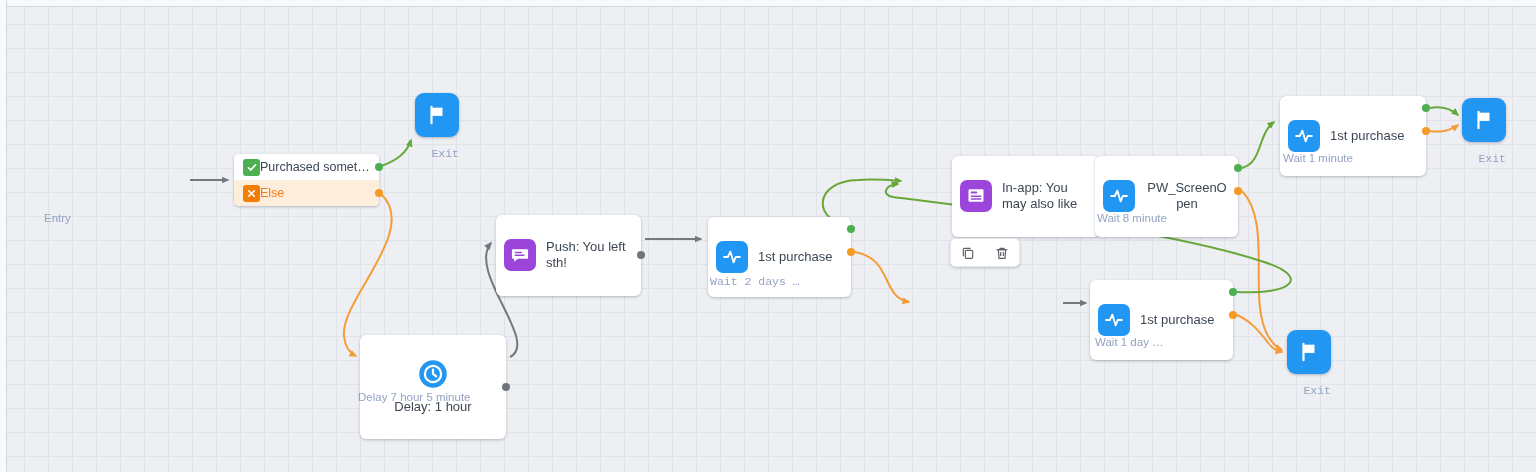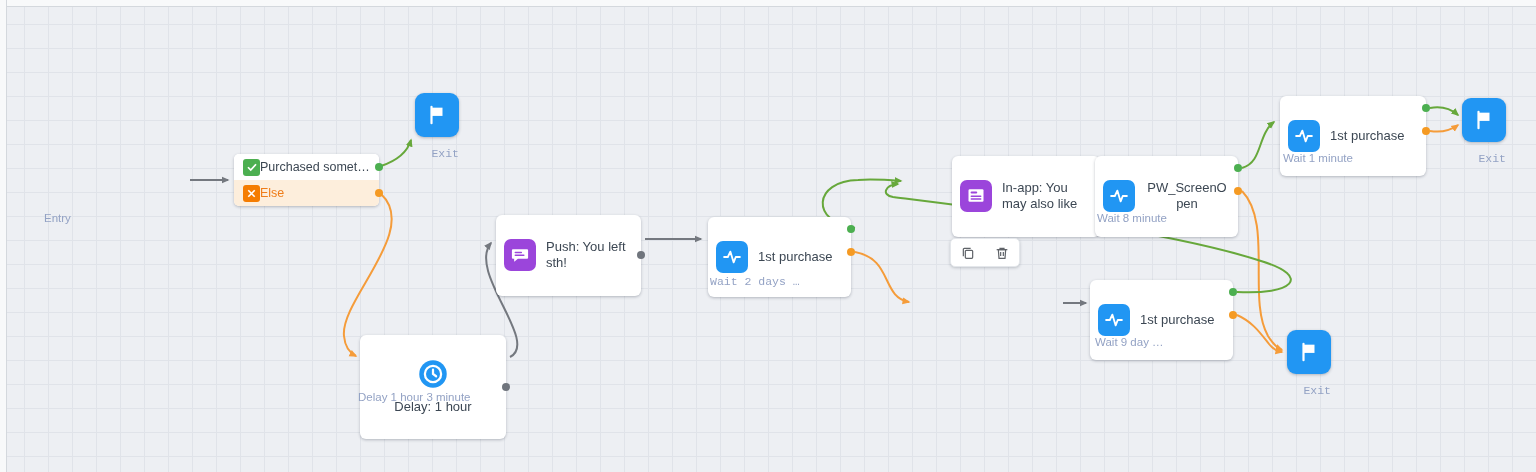--- a/index.html
+++ b/index.html
@@ -150,21 +150,21 @@
     <span style="flex:none;display:flex;">
       <svg viewBox="0 0 24 24" width="30" height="30">
           <circle cx="12" cy="12" r="11" fill="#2196f3"></circle>
           <circle cx="12" cy="12" r="6.5" fill="none" stroke="#fff" stroke-width="1.8"></circle>
           <path d="M12 8.5V12l2.5 1.8" stroke="#fff" stroke-width="1.8" fill="none" stroke-linecap="round"></path>
         </svg>
     </span>
     <span class="label">Delay: 1 hour</span>
     <span class="dot gray center"></span>
   </div>
-  <div class="sub" style="left:358px; top:391px;">Delay 1 hour 3 minute</div>
+  <div class="sub" style="left:358px; top:391px;">Delay 7 hour 5 minute</div>
 
   <div class="node" style="left:496px; top:215px; width:145px;">
     <span class="icon-sq purple">
       <svg viewBox="0 0 24 24" width="20" height="20">
           <path d="M3.5 5h17a1.2 1.2 0 0 1 1.2 1.2v9a1.2 1.2 0 0 1-1.2 1.2H9.5L5 20v-3.6H3.5a1.2 1.2 0 0 1-1.2-1.2v-9A1.2 1.2 0 0 1 3.5 5z" fill="#fff"></path>
           <rect x="5.5" y="8" width="9" height="1.8" rx=".9" fill="#9b45db"></rect>
           <rect x="5.5" y="11.5" width="12" height="1.8" rx=".9" fill="#9b45db"></rect>
         </svg>
     </span>
     <span class="label" style="width:80px;">Push: You left sth!</span>
@@ -229,21 +229,21 @@
   <div class="node" style="left:1090px; top:280px; width:143px;">
     <span class="icon-sq blue">
       <svg viewBox="0 0 24 24" width="20" height="20">
           <path d="M2.5 12h4.5L10 5.5 14 18.5 16.5 12h5" stroke="#fff" stroke-width="2.2" fill="none" stroke-linejoin="round" stroke-linecap="round"></path>
         </svg>
     </span>
     <span class="label">1st purchase</span>
     <span class="dot green up"></span>
     <span class="dot orange down"></span>
   </div>
-  <div class="sub" style="left:1095px; top:336px;">Wait 9 day …</div>
+  <div class="sub" style="left:1095px; top:336px;">Wait 1 day …</div>
 
   <div class="node" style="left:1280px; top:96px; width:146px;">
     <span class="icon-sq blue">
       <svg viewBox="0 0 24 24" width="20" height="20">
           <path d="M2.5 12h4.5L10 5.5 14 18.5 16.5 12h5" stroke="#fff" stroke-width="2.2" fill="none" stroke-linejoin="round" stroke-linecap="round"></path>
         </svg>
     </span>
     <span class="label">1st purchase</span>
     <span class="dot green up"></span>
     <span class="dot orange down"></span>

